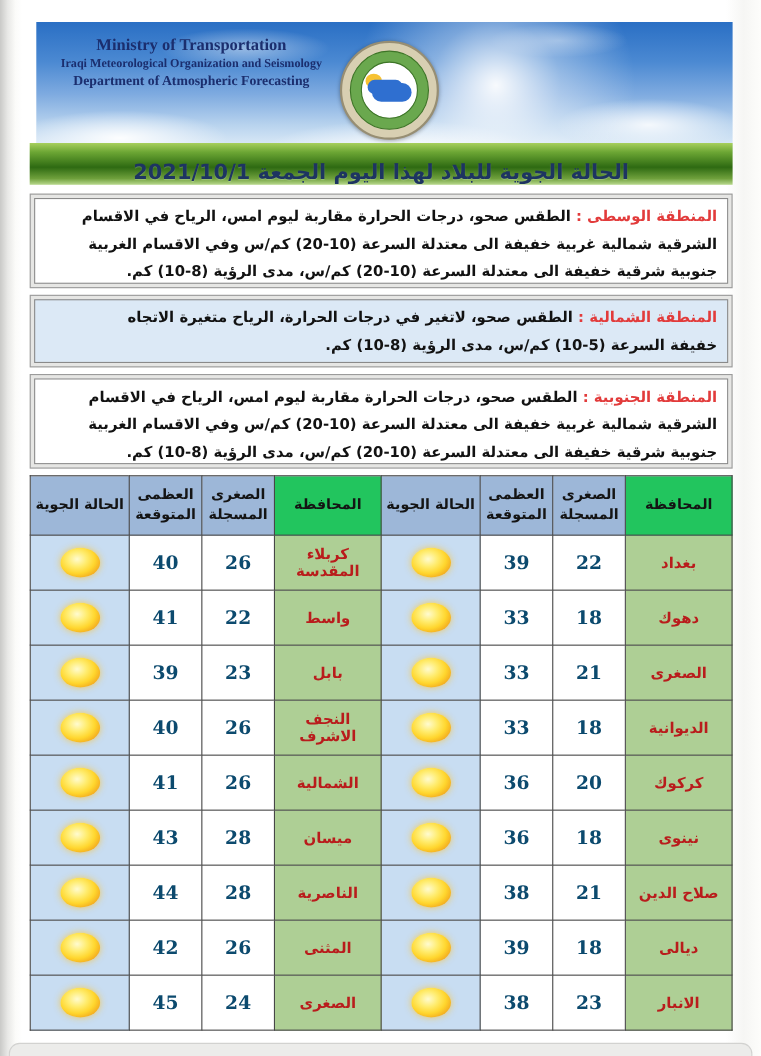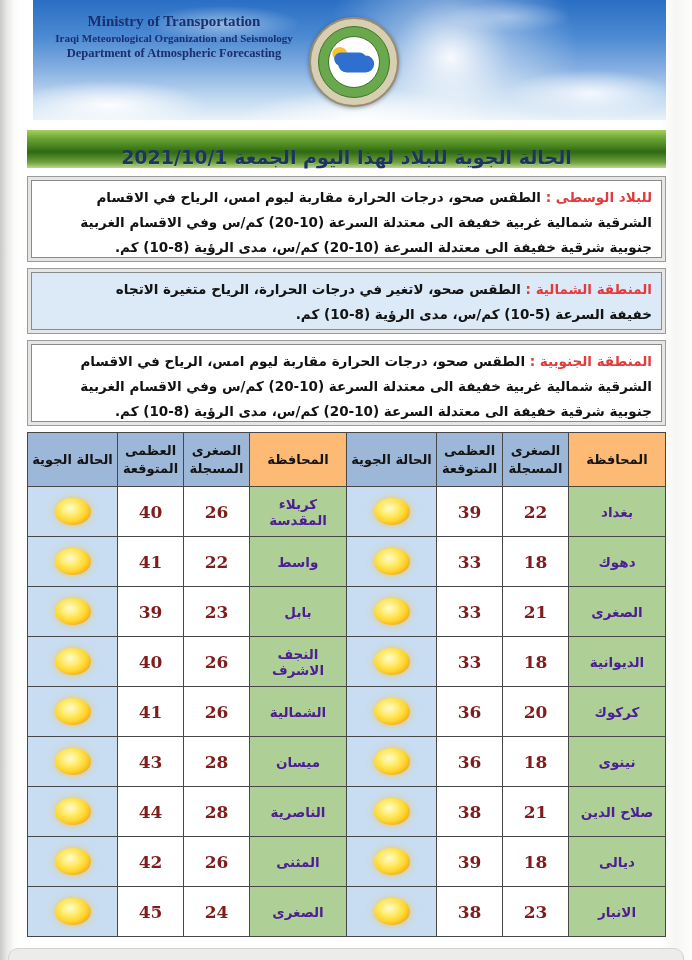--- a/index.html
+++ b/index.html
@@ -8,21 +8,21 @@
     font-family: "DejaVu Sans", sans-serif;
     background: linear-gradient(90deg, #c9c9c7 0px, #e8e8e6 7px, #fbfbf9 14px, #ffffff 20px,
                                 #ffffff 660px, #f6f6f4 676px, #fdfdfb 100%);
     position: relative;
     overflow: hidden;
   }
   .page { position:absolute; inset:0; }
 
   
   .sky-header {
-    position:absolute; left:33px; top:0; width:633px; height:120px;
+    position:absolute; left:33px; top:20px; width:633px; height:120px;
     background:
       radial-gradient(circle at 66% 48%, rgba(255,255,255,.95) 0%, rgba(255,255,255,.35) 14%, rgba(255,255,255,0) 30%),
       radial-gradient(ellipse 140px 36px at 12% 88%, rgba(255,255,255,.95), rgba(255,255,255,0) 70%),
       radial-gradient(ellipse 180px 44px at 52% 100%, rgba(255,255,255,.95), rgba(255,255,255,0) 70%),
       radial-gradient(ellipse 120px 34px at 88% 78%, rgba(255,255,255,.85), rgba(255,255,255,0) 70%),
       radial-gradient(ellipse 110px 26px at 30% 20%, rgba(255,255,255,.45), rgba(255,255,255,0) 70%),
       radial-gradient(ellipse 90px 22px at 75% 14%, rgba(255,255,255,.35), rgba(255,255,255,0) 70%),
       linear-gradient(180deg, #2a6fc4 0%, #4b89d2 30%, #7fabe0 55%, #b8d3ee 78%, #e8f2fa 100%);
     padding-left: 32px;
   }
@@ -74,25 +74,25 @@
 
   
   table.weather {
     position:absolute; left:27px; top:432px; width:639px;
     direction:rtl; border-collapse:collapse; table-layout:fixed;
     border:1.5px solid #3a3a3a;
   }
   .weather th, .weather td { border:1px solid #474747; text-align:center; vertical-align:middle; }
   .weather thead th { height:54px; font-size:13px; font-weight:bold; color:#141414;
                       background:#9db7d8; line-height:1.35; padding:2px; }
-  .weather thead th.gov-h { background:#fdba74; }
+  .weather thead th.gov-h { background:#22c55e; }
   .weather tbody tr { height:50px; }
-  .weather td.gov { background:#aecf95; font-size:13.5px; font-weight:bold; color:#4c1d95; padding:2px 4px; }
+  .weather td.gov { background:#aecf95; font-size:13.5px; font-weight:bold; color:#b91c1c; padding:2px 4px; }
   .weather td.num { background:#ffffff; font-family:"DejaVu Serif","Liberation Serif",serif;
-                    font-size:17px; font-weight:bold; color:#7f1d1d; }
+                    font-size:17px; font-weight:bold; color:#0c4a6e; }
   .weather td.cond { background:#c8ddf2; }
   .col-gov { width:97px; } .col-num { width:66px; } .col-cond { width:90px; }
 
   .sun { display:inline-block; width:36px; height:27px; border-radius:50%;
          background: radial-gradient(ellipse at 42% 38%, #fffbd0 0%, #ffec6e 30%, #ffd62e 55%, #f2a81d 78%, rgba(242,168,29,0) 100%);
          box-shadow: 0 0 7px rgba(248,198,66,.85); vertical-align:middle; }
 
   
   .bottom-strip { position:absolute; left:8px; top:948px; width:676px; height:14px;
                   background:#ececea; border:1px solid #d2d2d0; border-radius:10px 10px 0 0; }
@@ -116,21 +116,21 @@
       </div>
     </div>
   </div>
 
   <div class="title-bar">
     <span>الحالة الجوية للبلاد لهذا اليوم  الجمعة  2021/10/1</span>
   </div>
 
   <div class="box box-central">
     <div class="box-inner">
-      <span class="region-label">للبلاد الوسطى :</span><span> الطقس صحو، درجات الحرارة مقاربة ليوم امس، الرياح في الاقسام الشرقية شمالية غربية خفيفة الى معتدلة السرعة (10-20) كم/س وفي الاقسام الغربية جنوبية شرقية خفيفة الى معتدلة السرعة (10-20) كم/س، مدى الرؤية (8-10) كم.</span>
+      <span class="region-label">المنطقة الوسطى :</span><span> الطقس صحو، درجات الحرارة مقاربة ليوم امس، الرياح في الاقسام الشرقية شمالية غربية خفيفة الى معتدلة السرعة (10-20) كم/س وفي الاقسام الغربية جنوبية شرقية خفيفة الى معتدلة السرعة (10-20) كم/س، مدى الرؤية (8-10) كم.</span>
     </div>
   </div>
 
   <div class="box box-north">
     <div class="box-inner">
       <span class="region-label">المنطقة الشمالية :</span><span> الطقس صحو، لاتغير في درجات الحرارة، الرياح متغيرة الاتجاه خفيفة السرعة (5-10) كم/س، مدى الرؤية (8-10) كم.</span>
     </div>
   </div>
 
   <div class="box box-south">

